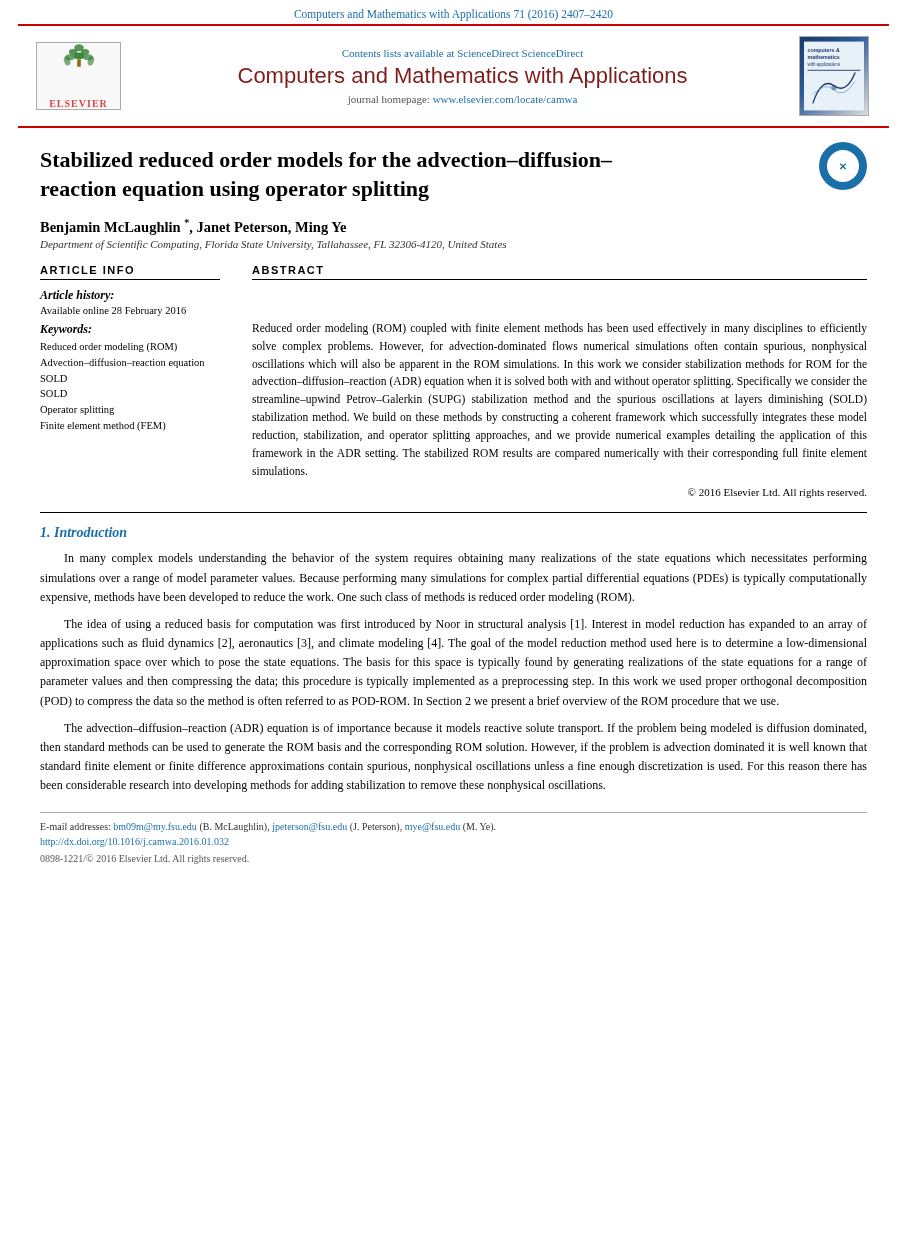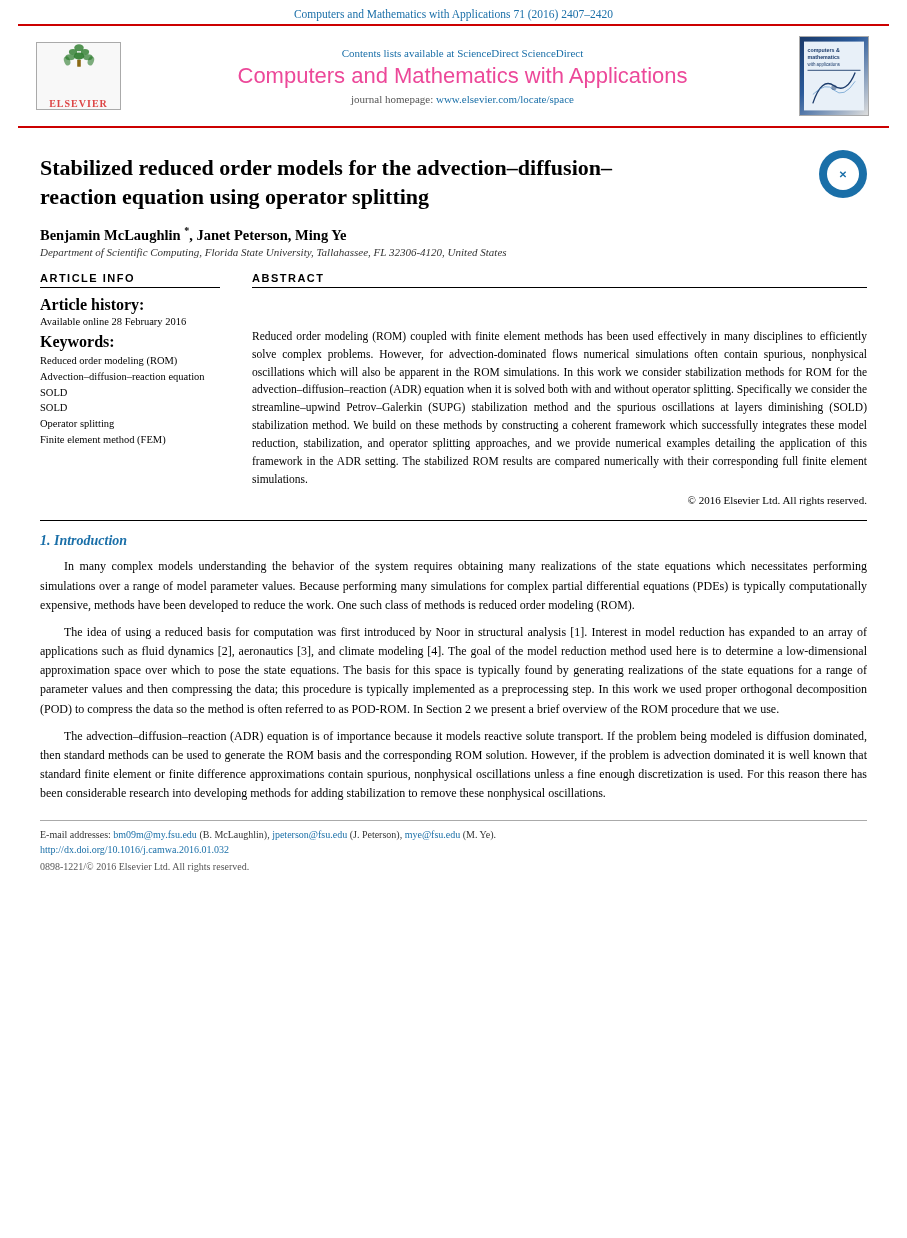--- a/index.html
+++ b/index.html
@@ -61,21 +61,21 @@
       flex: 1;
       text-align: center;
     }
     .sciencedirect-link {
       font-size: 11px;
       color: #1a6fa8;
       margin-bottom: 4px;
     }
     .journal-title-header {
       font-size: 22px;
-      color: #ec4899;
+      color: #7f1d1d;
       font-weight: normal;
       font-family: Arial, sans-serif;
     }
     .journal-homepage {
       font-size: 11px;
       color: #555;
       margin-top: 4px;
     }
     .journal-header-right {
       width: 72px;
@@ -88,21 +88,21 @@
       background: linear-gradient(135deg, #1a3a6a 0%, #2a5a9a 40%, #ddd 100%);
       display: flex;
       align-items: center;
       justify-content: center;
       font-size: 7px;
       color: #fff;
       text-align: center;
       padding: 4px;
     }
     .main-content {
-      padding: 12px 40px 20px 40px;
+      padding: 4px 40px 20px 40px;
     }
     .article-title {
       font-size: 22px;
       font-weight: bold;
       color: #000;
       margin: 14px 0 8px 0;
       line-height: 1.3;
       max-width: 580px;
       display: inline-block;
     }
@@ -160,21 +160,22 @@
     .article-info h4 {
       font-size: 11px;
       letter-spacing: 1.5px;
       text-transform: uppercase;
       border-bottom: 1px solid #000;
       padding-bottom: 3px;
       margin-bottom: 8px;
       font-family: Arial, sans-serif;
     }
     .article-info .section-label {
-      font-size: 16px;
+      font-size: 12px;
+      font-style: italic;
       font-weight: bold;
       margin-bottom: 2px;
     }
     .article-info .section-value {
       font-size: 10.5px;
       margin-bottom: 6px;
     }
     .article-info .keywords-list {
       font-size: 10.5px;
       line-height: 1.5;
@@ -270,21 +271,21 @@
       </svg>
       <div class="elsevier-label">ELSEVIER</div>
     </div>
   </div>
   <div class="journal-header-center">
     <div class="sciencedirect-link">
       <span>Contents lists available at ScienceDirect</span> <span style="color:#1a6fa8;">ScienceDirect</span>
     </div>
     <div class="journal-title-header">Computers and Mathematics with Applications</div>
     <div class="journal-homepage">
-      <span>journal homepage: </span><span style="color:#1a6fa8;">www.elsevier.com/locate/space</span>
+      <span>journal homepage: </span><span style="color:#1a6fa8;">www.elsevier.com/locate/camwa</span>
     </div>
   </div>
   <div class="journal-header-right">
     <div class="journal-thumb">
       <svg width="68" height="78" viewBox="0 0 68 78" xmlns="http://www.w3.org/2000/svg">
         <rect width="68" height="78" fill="#e8f0f8"></rect>
         <text x="4" y="12" font-size="6" fill="#1a3a6a" font-family="Arial" font-weight="bold">computers &amp;</text>
         <text x="4" y="20" font-size="6" fill="#1a3a6a" font-family="Arial" font-weight="bold">mathematics</text>
         <text x="4" y="28" font-size="5" fill="#1a3a6a" font-family="Arial">with applications</text>
         <rect x="4" y="32" width="60" height="1" fill="#1a3a6a"></rect>

